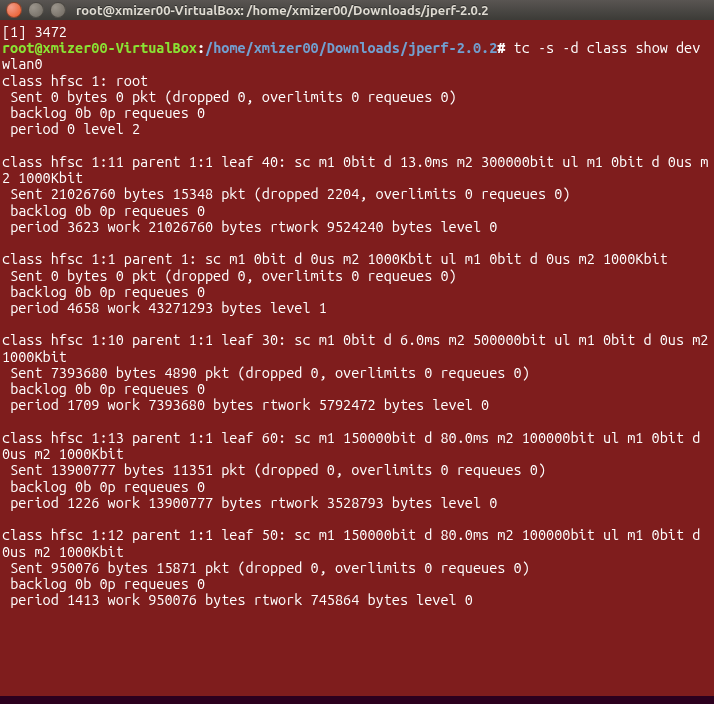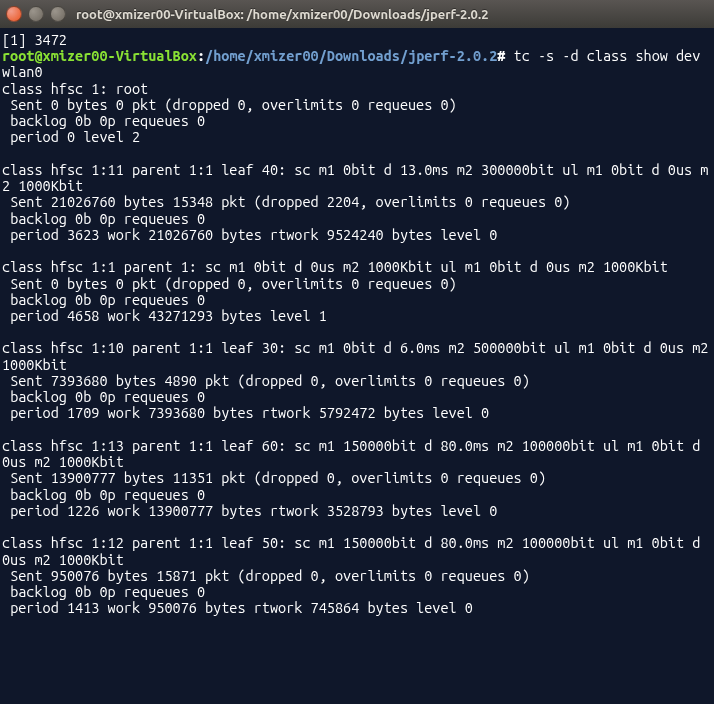--- a/index.html
+++ b/index.html
@@ -4,21 +4,21 @@
 <style>
   * { margin: 0; padding: 0; box-sizing: border-box; }
   body {
     font-family: "Ubuntu Mono", "DejaVu Sans Mono", monospace;
     background: #2c001e;
     width: 714px;
     height: 704px;
     overflow: hidden;
   }
   .titlebar {
-    height: 28px;
+    height: 20px;
     background: linear-gradient(to bottom, #595552, #3c3b37);
     display: flex;
     align-items: center;
     padding: 0 6px;
     gap: 6px;
   }
   .win-btn {
     width: 16px; height: 16px;
     border-radius: 50%;
     display: inline-block;
@@ -31,21 +31,21 @@
   .title-text {
     color: #dfdbd2;
     font-family: Ubuntu, sans-serif;
     font-size: 13px;
     font-weight: bold;
     margin-left: 4px;
     text-shadow: 0 -1px 0 rgba(0,0,0,0.4);
     white-space: nowrap;
   }
   .term {
-    background: #0f172a;
+    background: #7f1d1d;
     color: #ffffff;
     font-size: 14.5px;
     line-height: 1.12;
     padding: 4px 2px 0 2px;
     white-space: pre-wrap;
     word-break: break-all;
     height: calc(100% - 28px);
   }
   .prompt-user  { color: #8ae234; font-weight: bold; }
   .prompt-path  { color: #729fcf; font-weight: bold; }

